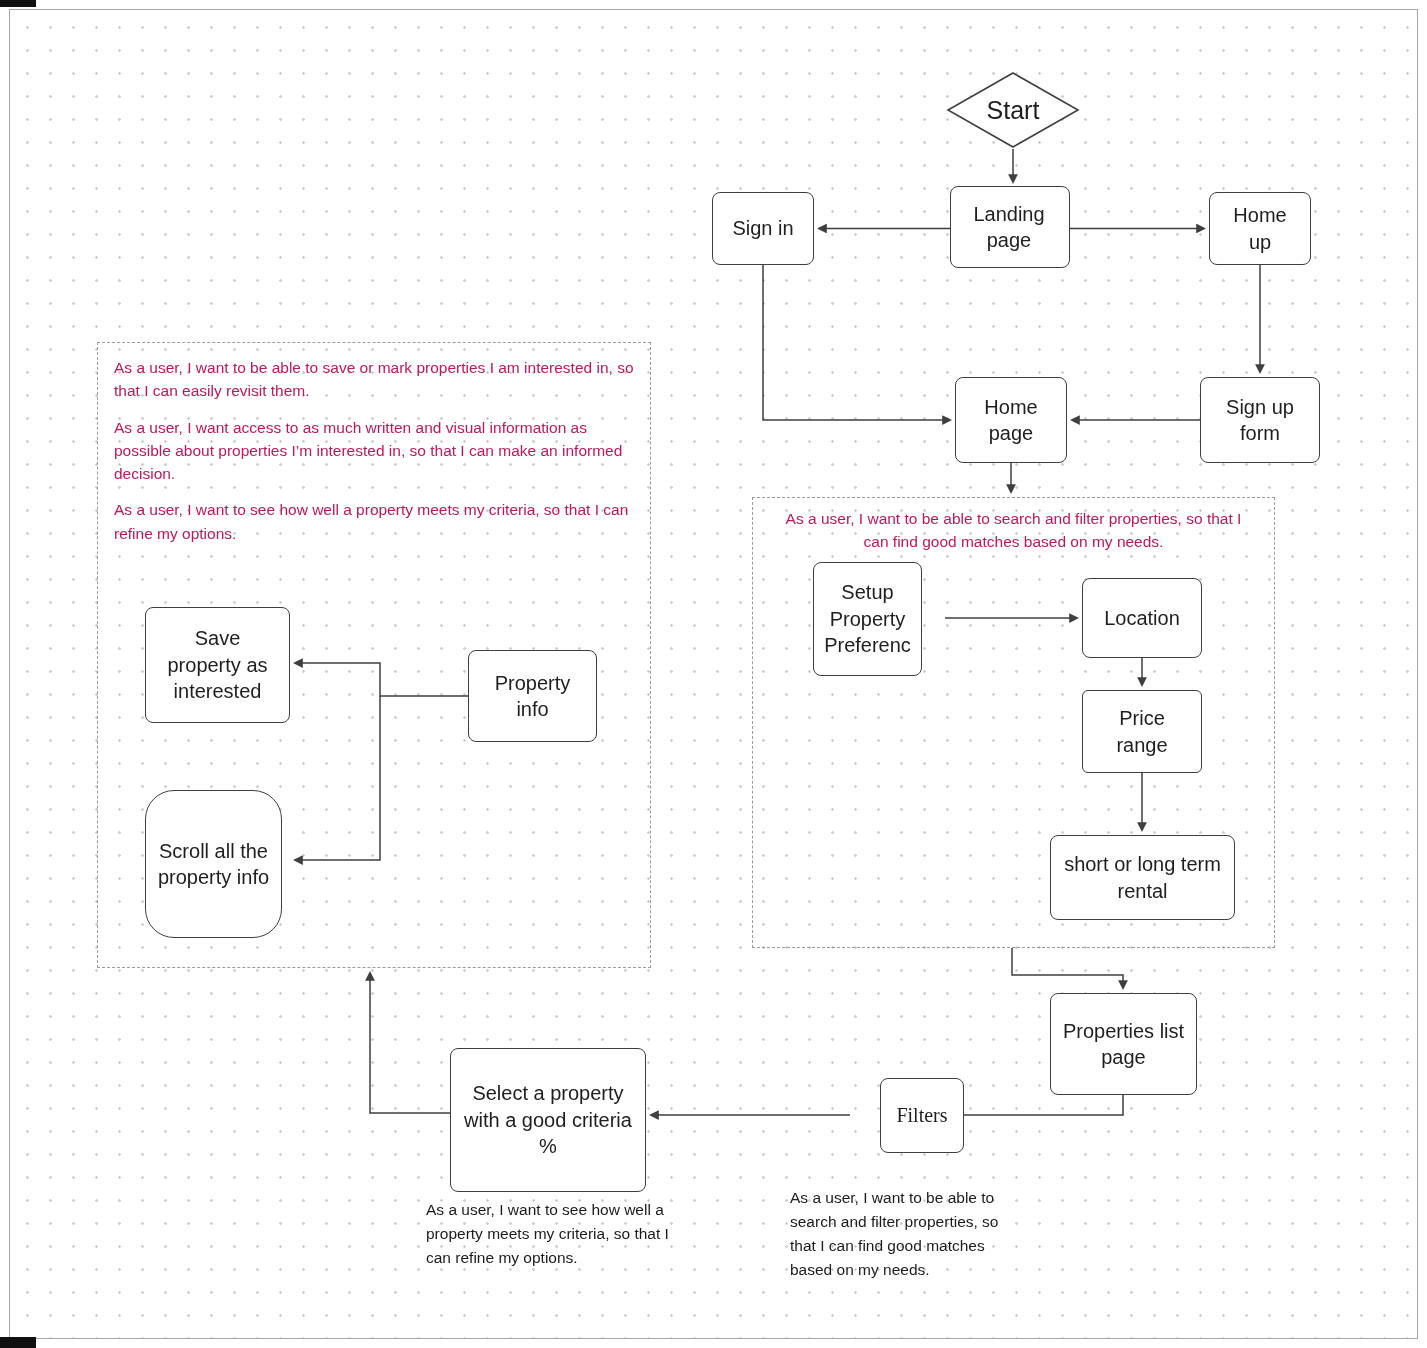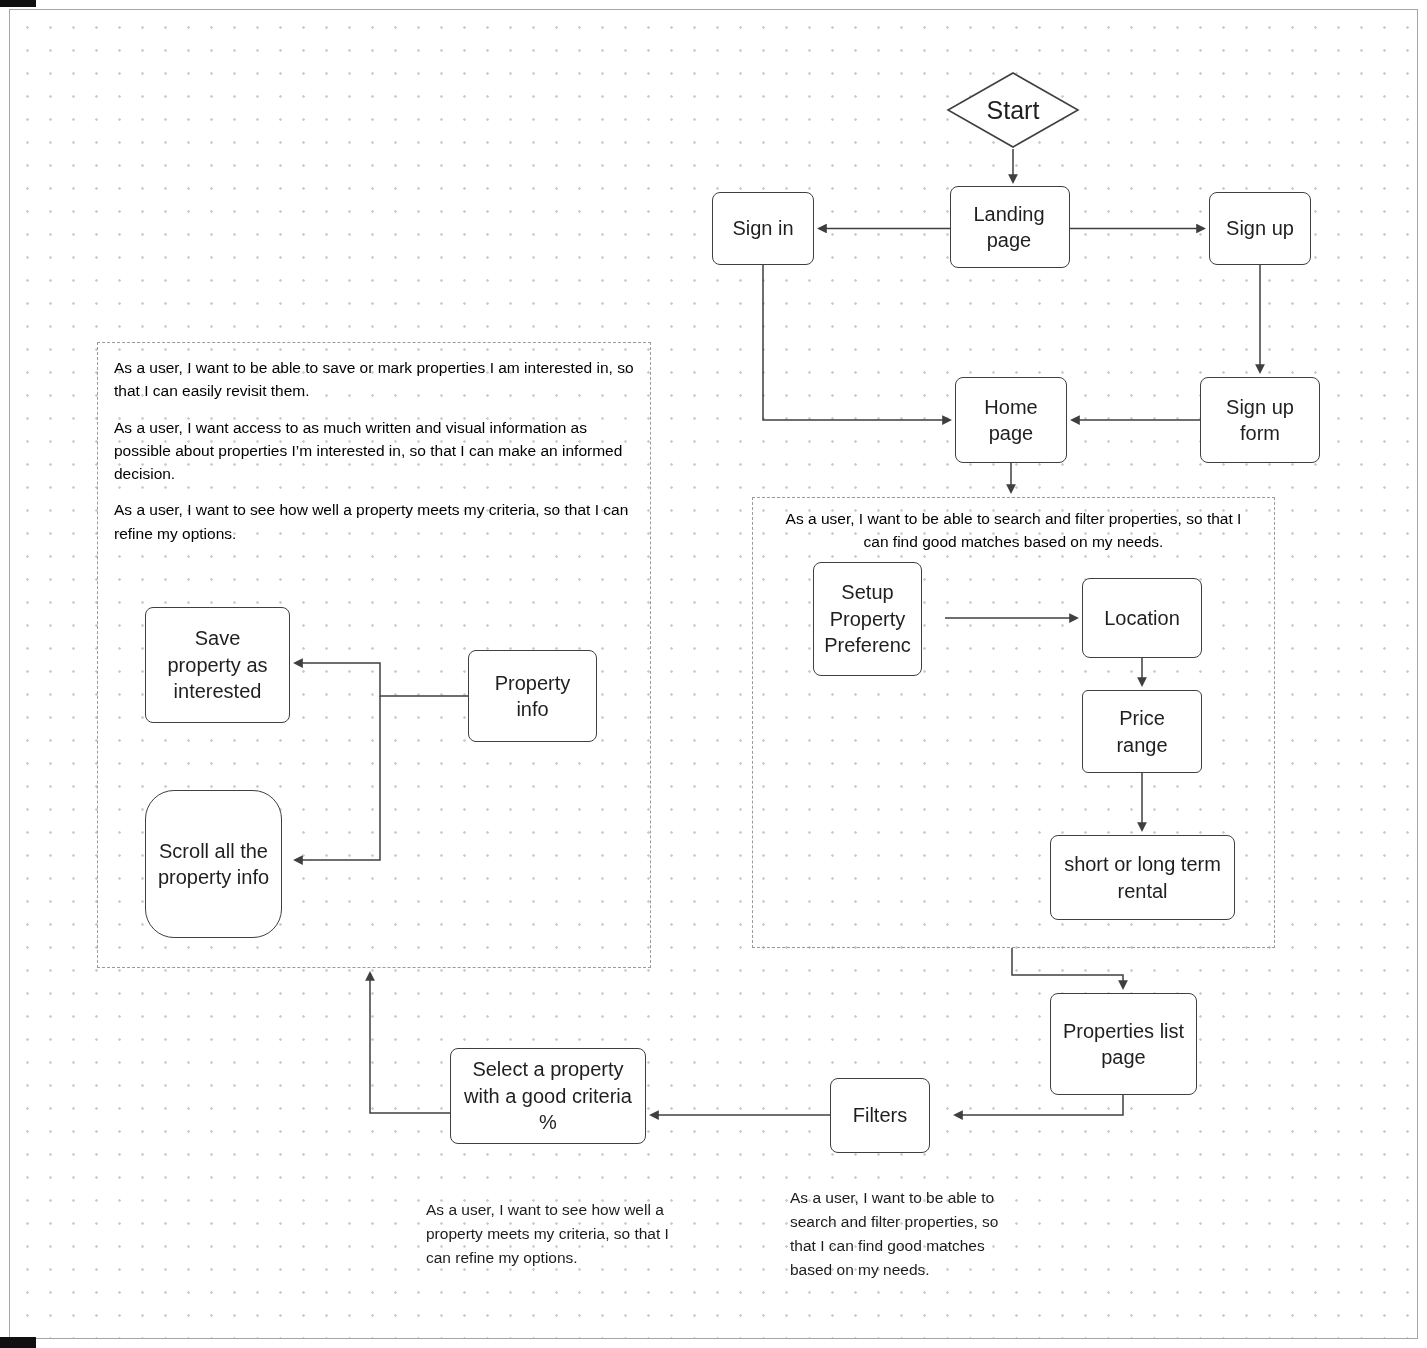--- a/index.html
+++ b/index.html
@@ -27,21 +27,21 @@
   }
   .corner-artifact {
     position:absolute; background:#101010; z-index:7;
   }
 
   .group {
     position:absolute;
     border:1.2px dashed #9b9b9b;
     z-index:1;
   }
-  .group-note { font-size:15.5px; line-height:1.5; color:#000000; }
+  .group-note { font-size:15.5px; line-height:1.5; color:#be185d; }
   .group-note p { margin-bottom:13px; }
 
   svg.connectors {
     position:absolute; left:0; top:0;
     width:1427px; height:1348px;
     z-index:2;
   }
 
   .node {
     position:absolute;
@@ -125,21 +125,21 @@
 
   <div class="node" style="left:950px; top:186px; width:120px; height:82px;padding-left:8px;">
     <span>Landing page</span>
   </div>
 
   <div class="node" style="left:712px; top:192px; width:102px; height:73px;">
     <span>Sign in</span>
   </div>
 
   <div class="node" style="left:1209px; top:192px; width:102px; height:73px;">
-    <span>Sign up</span>
+    <span>Home up</span>
   </div>
 
   <div class="node" style="left:1200px; top:377px; width:120px; height:86px;">
     <span>Sign up form</span>
   </div>
 
   <div class="node" style="left:955px; top:377px; width:112px; height:86px;">
     <span>Home page</span>
   </div>
 
@@ -156,25 +156,25 @@
   </div>
 
   <div class="node" style="left:1050px; top:835px; width:185px; height:85px;">
     <span>short or long term rental</span>
   </div>
 
   <div class="node" style="left:1050px; top:993px; width:147px; height:102px;">
     <span>Properties list page</span>
   </div>
 
-  <div class="node" style="left:830px; top:1078px; width:100px; height:75px;">
+  <div class="node" style="left:880px; top:1078px; width:84px; height:75px;font-family:Liberation Serif, serif;">
     <span>Filters</span>
   </div>
 
-  <div class="node" style="left:450px; top:1048px; width:196px; height:96px;">
+  <div class="node" style="left:450px; top:1048px; width:196px; height:144px;">
     <span>Select a property with a good criteria %</span>
   </div>
 
   <div class="node" style="left:468px; top:650px; width:129px; height:92px;">
     <span>Property info</span>
   </div>
 
   <div class="node" style="left:145px; top:607px; width:145px; height:116px;">
     <span>Save property as interested</span>
   </div>

